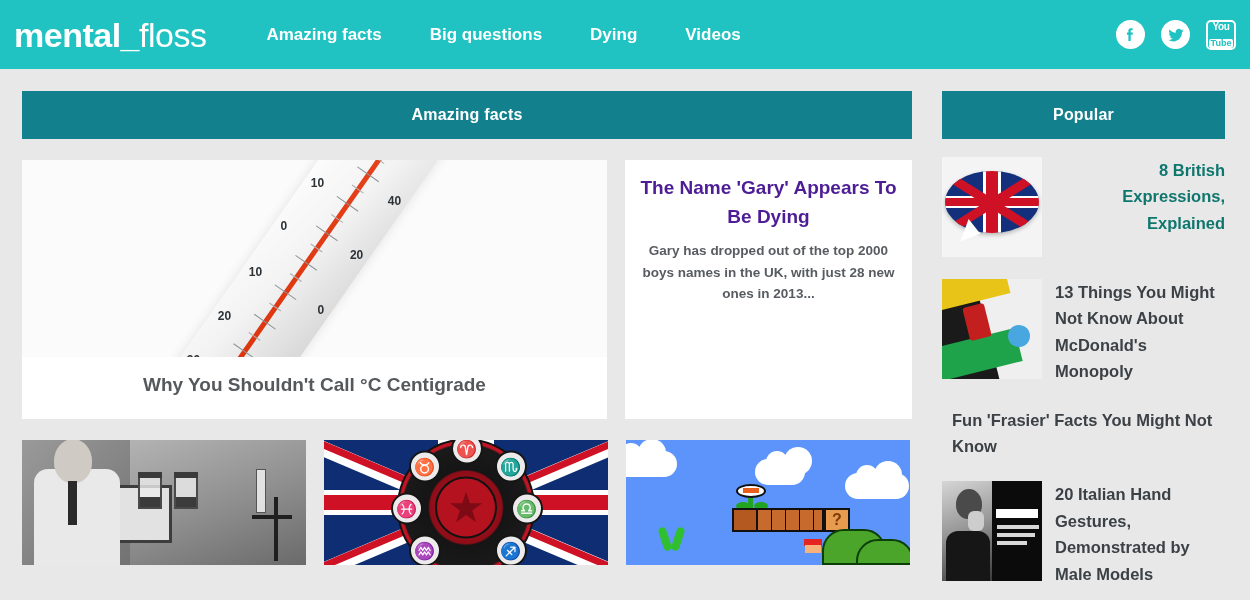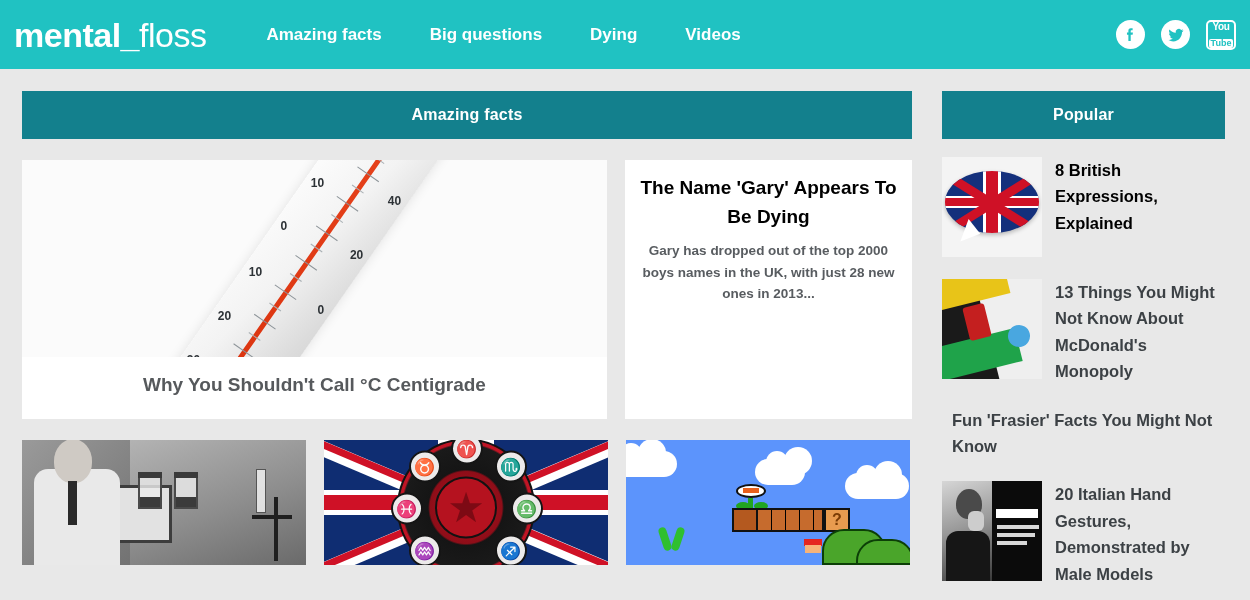--- a/index.html
+++ b/index.html
@@ -114,21 +114,21 @@
   .card-third { width: 284px; flex: 0 0 284px; }
 
   .card-body { padding: 14px 22px 20px; }
   .card-title {
     font-size: 19px;
     font-weight: bold;
     color: #56595c;
     text-align: center;
     line-height: 1.45;
   }
-  .card-title-dark { color: #000000; }
+  .card-title-dark { color: #4c1d95; }
   .card-excerpt {
     font-size: 13.5px;
     font-weight: bold;
     color: #585c60;
     text-align: center;
     line-height: 1.6;
     margin-top: 9px;
   }
   .card-small .card-title { font-size: 19px; line-height: 1.5; }
   .card-small .card-body { padding: 14px 14px 18px; }
@@ -360,21 +360,21 @@
     width: 100px; height: 100px; flex: 0 0 100px;
     position: relative; overflow: hidden;
     background: #ffffff;
   }
   .pop-title {
     font-size: 16.5px;
     font-weight: bold;
     line-height: 1.6;
     color: #3c4145;
   }
-  .pop-title.muted { color: #000000; }
+  .pop-title.muted { color: #0f766e; text-align: right; }
   .pop-item.no-thumb .pop-title { padding-left: 10px; }
 
   
   .tb-bubble { background: #f4f4f4; }
   .tb-bubble .oval {
     position: absolute; left: 3px; top: 14px; width: 94px; height: 62px;
     border-radius: 50%; overflow: hidden; background: #14307c;
     box-shadow: 0 2px 4px rgba(0,0,0,.25);
   }
   .tb-bubble .oval .w1, .tb-bubble .oval .w2 { position: absolute; background: #ffffff; }

